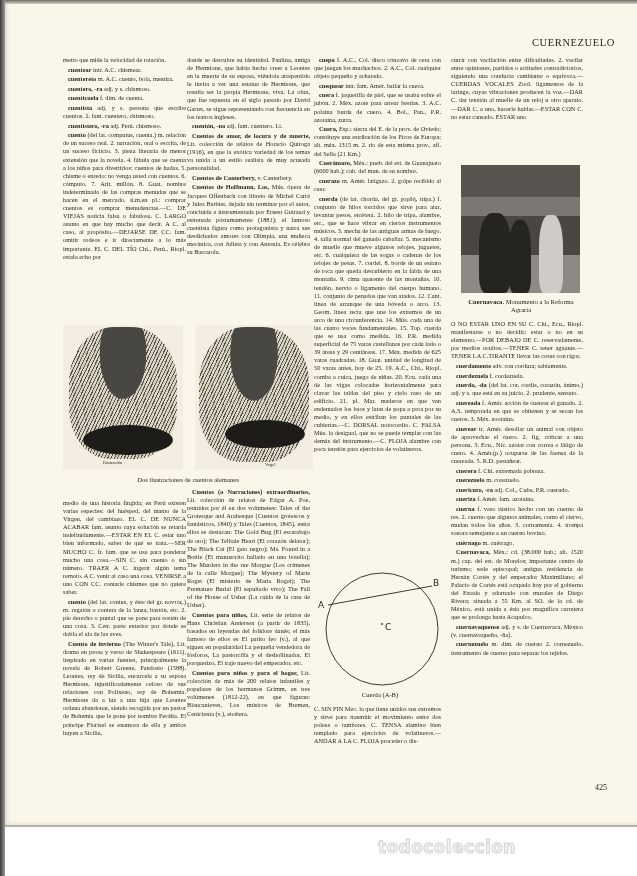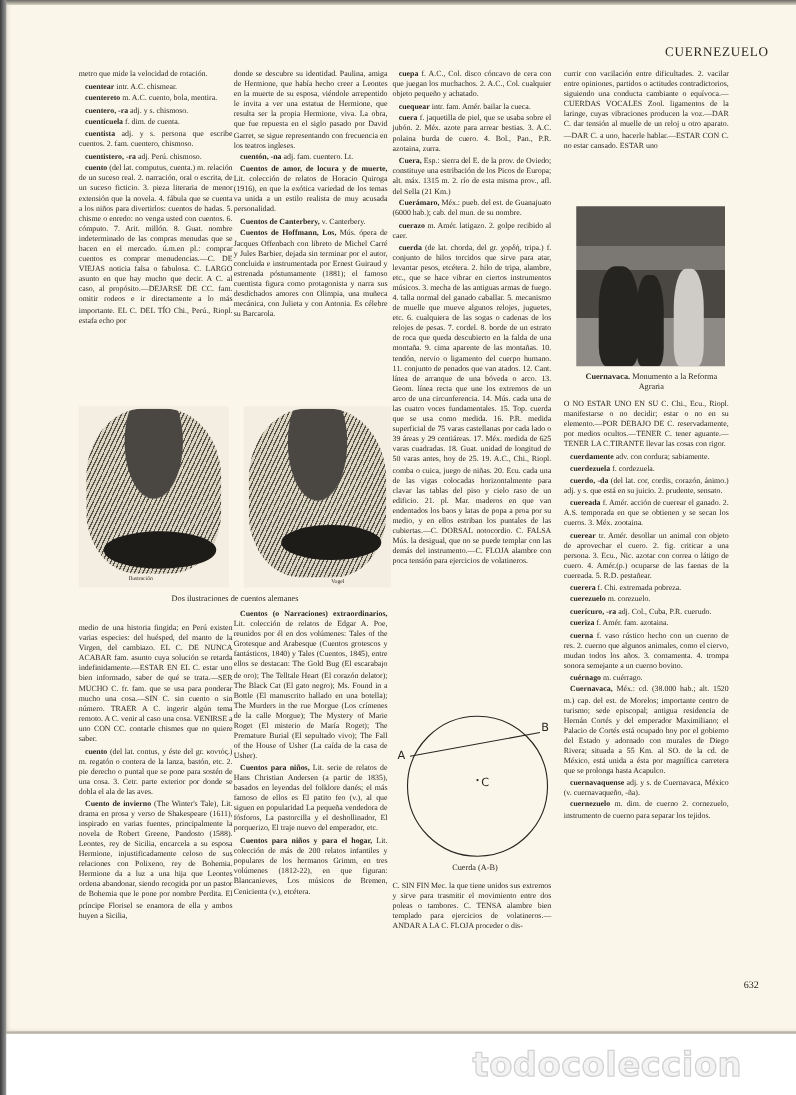--- a/index.html
+++ b/index.html
@@ -64,21 +64,21 @@
   .photo .fig.light { background:#cfccc7; }
   .diagram {
     position:absolute; left:316px; top:565px; width:130px; height:125px;
   }
   .page-num {
     position:absolute; right:30px; top:783px; font-size:8px;
   }
   .watermark {
     position:absolute; left:378px; top:837px;
     font-family:"DejaVu Sans", sans-serif; font-weight:bold;
-    font-size:27px; color:#f3f3f3; letter-spacing:0.4px;
+    font-size:17px; color:#f3f3f3; letter-spacing:0.4px;
     -webkit-text-stroke:1px #d2d2d2;
   }
 </style>
 </head>
 <body>
 
 <div class="page"></div>
 <div class="top-edge"></div>
 <div class="left-edge"></div>
 
@@ -187,15 +187,15 @@
 <svg class="diagram" viewBox="0 0 130 125">
   <circle cx="66" cy="64" r="56" fill="none" stroke="#2a2622" stroke-width="0.9"></circle>
   <line x1="12" y1="40" x2="116" y2="21" stroke="#2a2622" stroke-width="0.9"></line>
   <circle cx="66" cy="59" r="0.9" fill="#2a2622"></circle>
 </svg>
 <div style="position:absolute; left:318px; top:600px; font-family:'DejaVu Sans',sans-serif; font-size:9px;">A</div>
 <div style="position:absolute; left:433px; top:578px; font-family:'DejaVu Sans',sans-serif; font-size:9px;">B</div>
 <div style="position:absolute; left:385px; top:622px; font-family:'DejaVu Sans',sans-serif; font-size:9px;">C</div>
 <div class="caption" style="left:330px; top:691px; width:100px;">Cuerda (A-B)</div>
 
-<div class="page-num">632</div>
+<div class="page-num">425</div>
 
 <div class="watermark">todocoleccion</div>
 
 </body></html>

